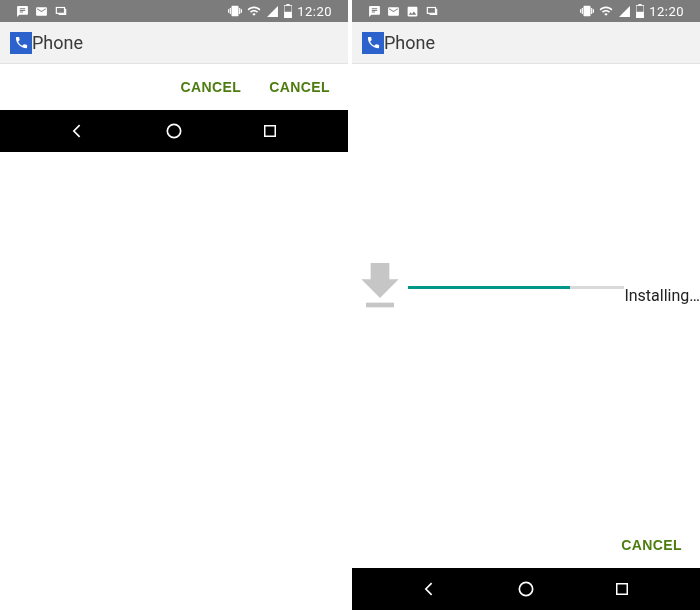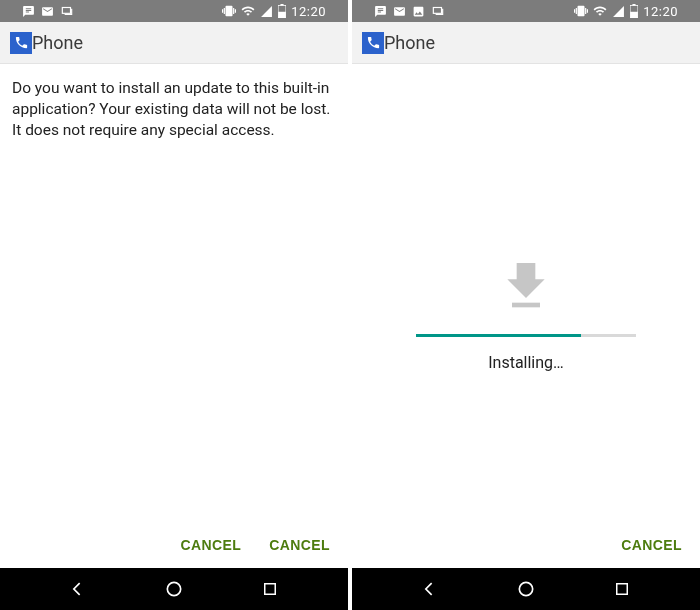--- a/index.html
+++ b/index.html
@@ -17,21 +17,21 @@
     display: flex;
     flex-direction: column;
     background: #ffffff;
     border: 0;
   }
   .status-bar {
     height: 22px;
     background: #7c7c7c;
     display: flex;
     align-items: center;
-    padding: 0 22px;
+    padding: 0 16px;
     color: #ffffff;
     font-size: 12px;
   }
   .status-left {
     display: flex;
     gap: 6px;
     align-items: center;
   }
   .status-right {
     margin-left: auto;
@@ -68,21 +68,21 @@
   .prompt-text {
     font-size: 15.5px;
     line-height: 1.35;
     color: #222;
   }
   .progress-area {
     position: absolute;
     left: 0; right: 0;
     top: 42%;
     display: flex;
-    flex-direction: column;
+    flex-direction: row;
     align-items: center;
   }
   .download-icon {
     color: #c6c6c6;
     margin-bottom: 18px;
   }
   .progress-bar {
     width: 220px;
     height: 3px;
     background: #d9d9d9;
@@ -187,23 +187,20 @@
 
   <div class="app-header">
     <div class="app-icon">
       <svg width="15" height="15" viewBox="0 0 24 24" fill="#fff">
           <path d="M6.62 10.79c1.44 2.83 3.76 5.14 6.59 6.59l2.2-2.2c.27-.27.67-.36 1.02-.24 1.12.37 2.33.57 3.57.57.55 0 1 .45 1 1V20c0 .55-.45 1-1 1-9.39 0-17-7.61-17-17 0-.55.45-1 1-1h3.5c.55 0 1 .45 1 1 0 1.25.2 2.45.57 3.57.11.35.03.74-.25 1.02l-2.2 2.2z"></path>
         </svg>
     </div>
     <div class="app-title">Phone</div>
   </div>
 
-  <div class="content">
-    <div class="prompt-text">Do you want to install an update to this built-in application? Your existing data will not be lost. It does not require any special access.</div>
-  </div>
 
   <div class="button-row">
     <button class="flat-btn">CANCEL</button>
     <button class="flat-btn">CANCEL</button>
   </div>
 
   <div class="nav-bar">
     <div class="nav-btn">
       <svg width="20" height="20" viewBox="0 0 24 24" fill="none" stroke="#fff" stroke-width="2">
           <path d="M14 5l-7 7 7 7"></path>

